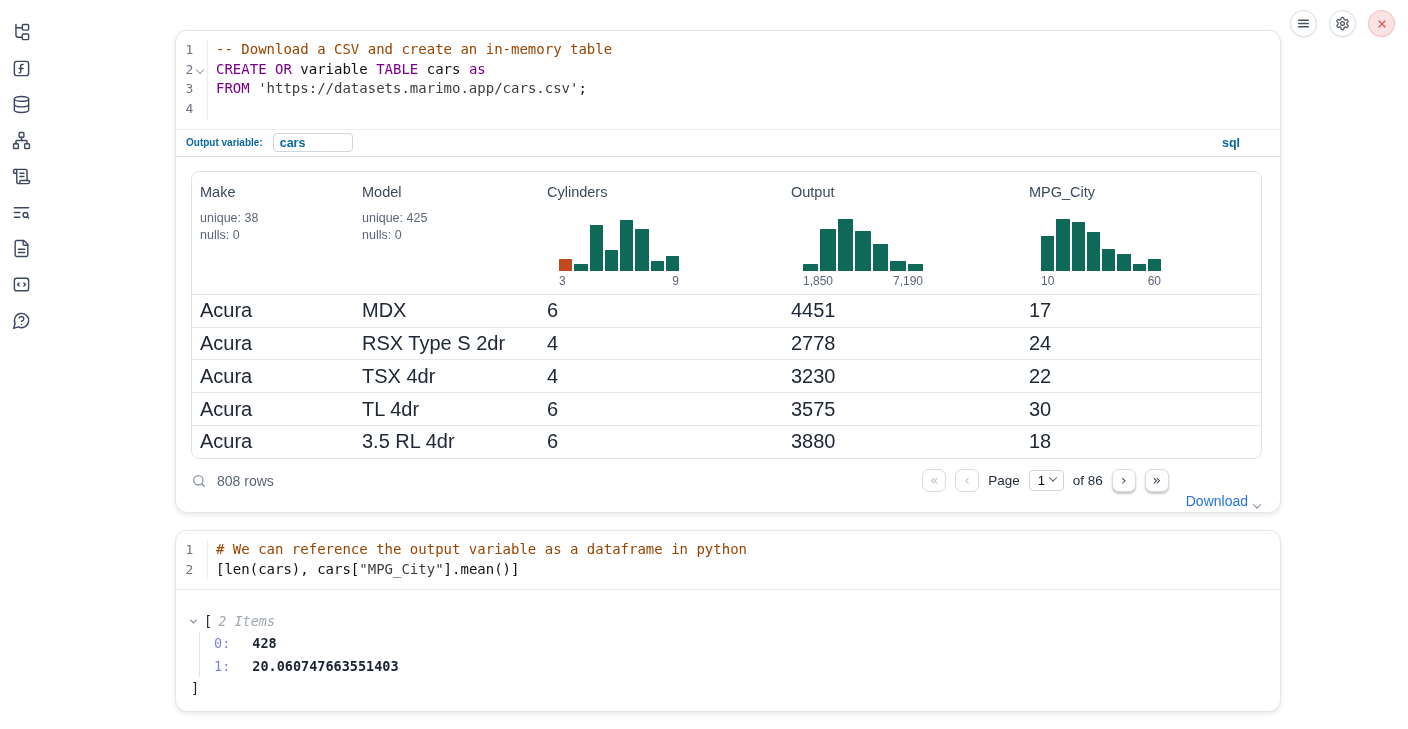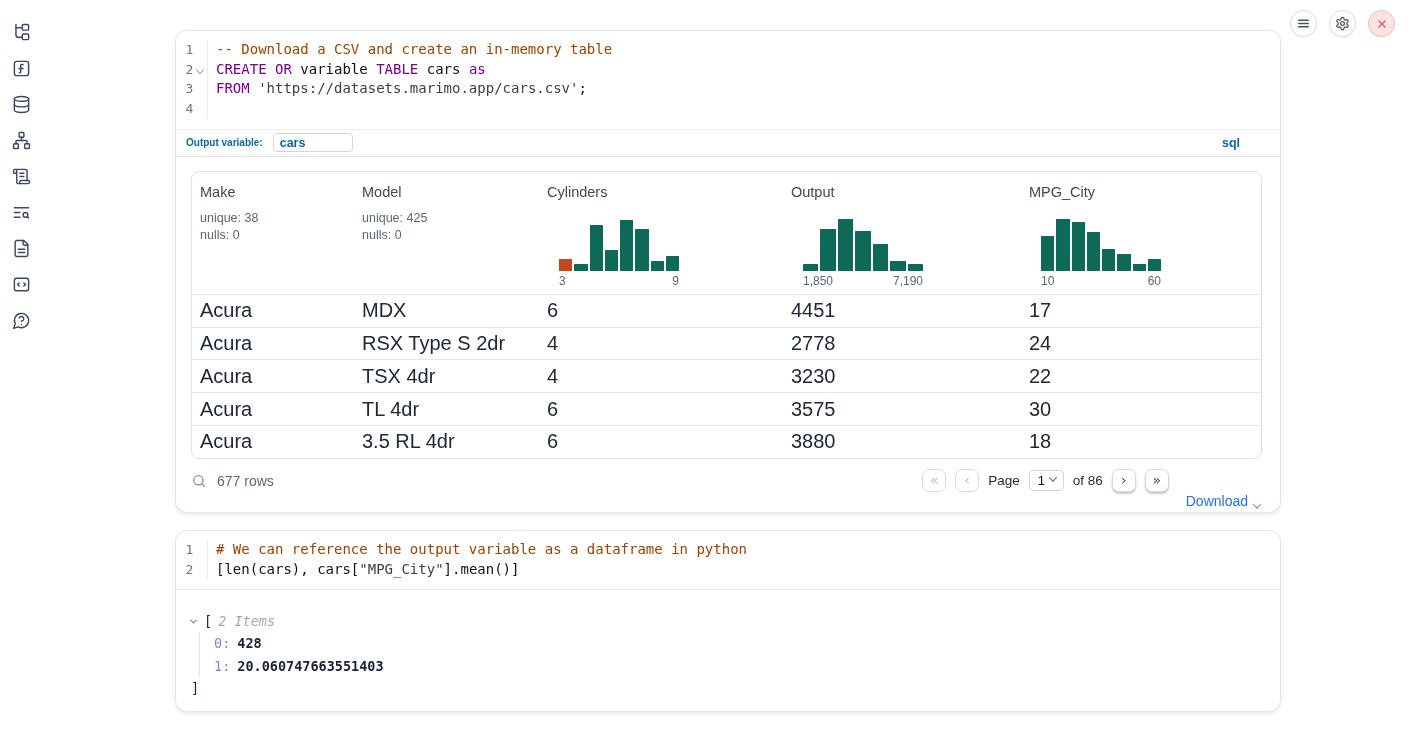--- a/index.html
+++ b/index.html
@@ -82,21 +82,21 @@
   
   .divider { border-top:1px solid #e6e9ed; }
   .tree { padding:20px 0 0 15px; font-family:"DejaVu Sans Mono",monospace; font-size:13.5px; color:#1a2332; }
   .tree-line1 { display:flex; align-items:center; line-height:22px; }
   .tree-toggle { width:13px; display:inline-flex; cursor:pointer; }
   .tree-toggle .chev { border-color:#5f6774; width:5px; height:5px; }
   .tree-items-label { color:#a2a8b3; font-style:italic; margin-left:6px; }
   .tree-entries { margin-left:8px; border-left:1px solid #e1e4e9; padding-left:14px; }
   .tree-entry { line-height:22.5px; }
   .tree-key { color:#8184d9; }
-  .tree-val { font-weight:600; margin-left:7px; }
+  .tree-val { font-weight:600; margin-left:22px; }
   .tree-close { line-height:22px; }
 
   .search-icon-btn { cursor:pointer; display:flex; align-items:center; }
 </style>
 </head>
 <body>
 
 <nav class="sidebar" style="padding-top:14px;">
   <div class="side-btn">
     <svg width="19" height="19" viewBox="0 0 24 24" fill="none" stroke-width="1.8" stroke-linecap="round" stroke-linejoin="round">
@@ -341,21 +341,21 @@
       </div>
   </div>
 
   <div class="tfoot">
     <span class="search-icon-btn">
       <svg width="16" height="16" viewBox="0 0 24 24" fill="none" stroke="#8b94a5" stroke-width="2" stroke-linecap="round">
           <circle cx="11" cy="11" r="7"></circle>
           <path d="m20 20-3.5-3.5"></path>
         </svg>
     </span>
-    <span class="rowcount">677 rows</span>
+    <span class="rowcount">808 rows</span>
     <div class="pager">
       <div class="pg-btn disabled">
           <span>«</span>
         </div>
       <div class="pg-btn disabled">
           <span>‹</span>
         </div>
       <span class="pg-text">Page</span>
       <div class="pg-select">
         <span>1</span>

